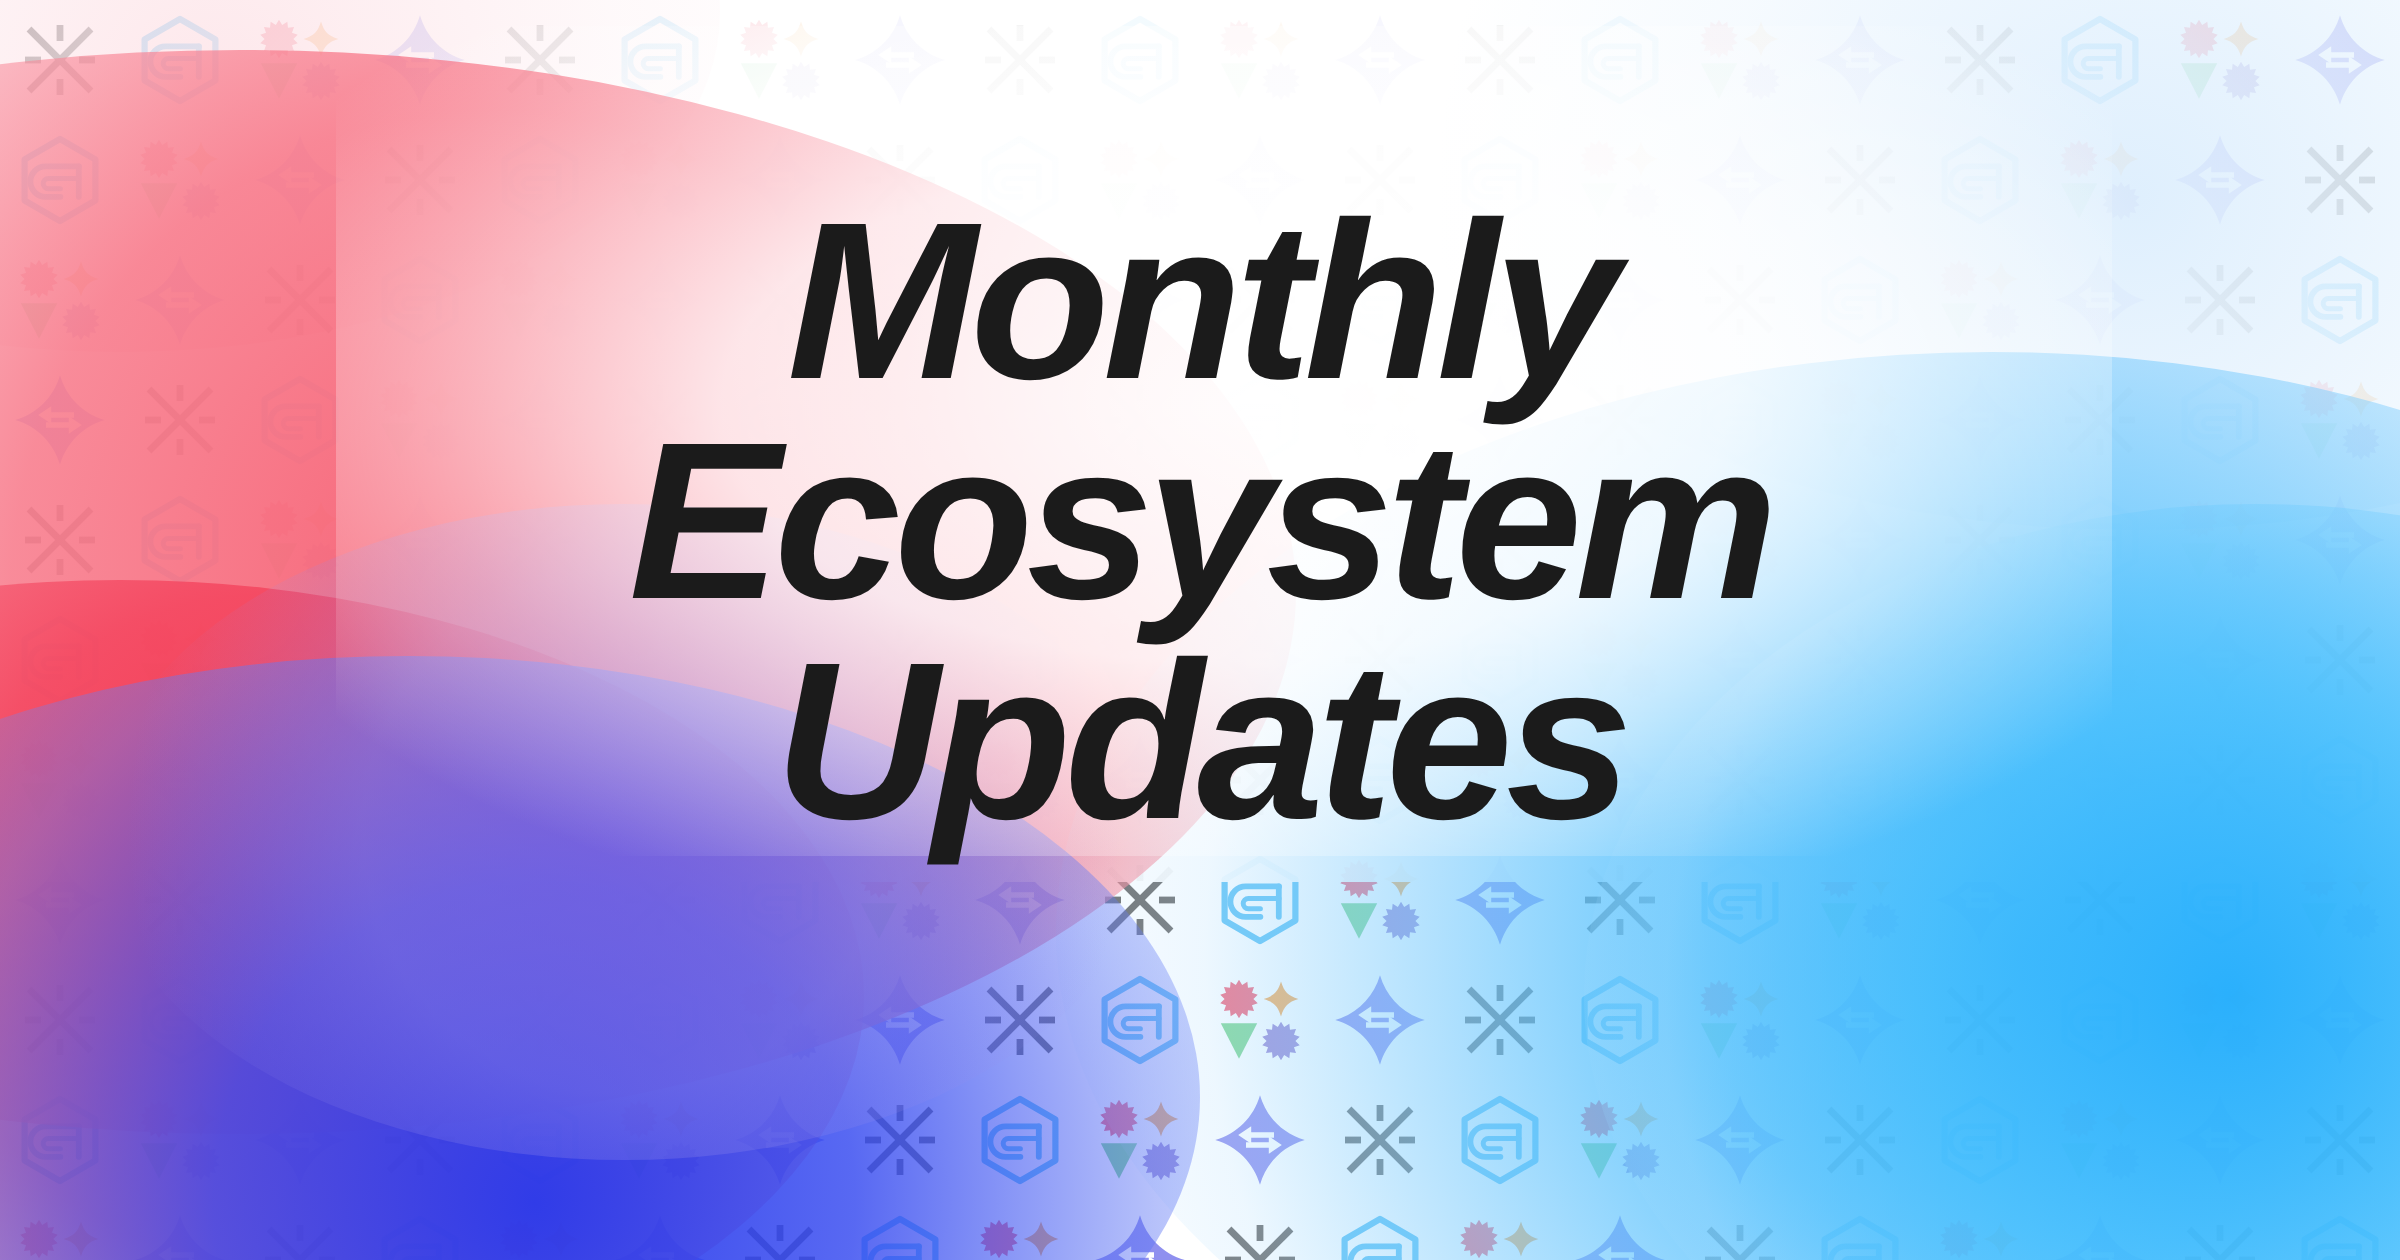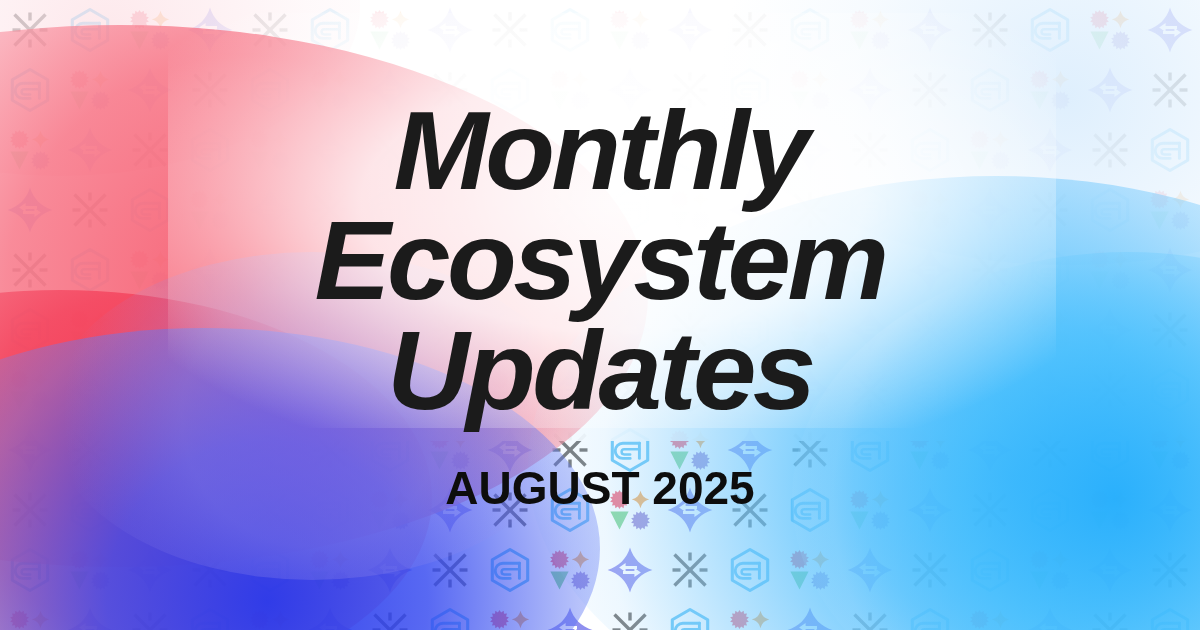--- a/index.html
+++ b/index.html
@@ -2148,16 +2148,15 @@
     <div class="blob blob-violet"></div>
     <div class="wash-center"></div>
   </div>
 
   <div id="content-layer">
     <h1 class="headline">
       <span class="headline-line">Monthly</span>
       <span class="headline-line">Ecosystem</span>
       <span class="headline-line">Updates</span>
     </h1>
-    <div class="subtitle">AUGUST 2025</div>
   </div>
 
 </div>
 
 </body></html>

